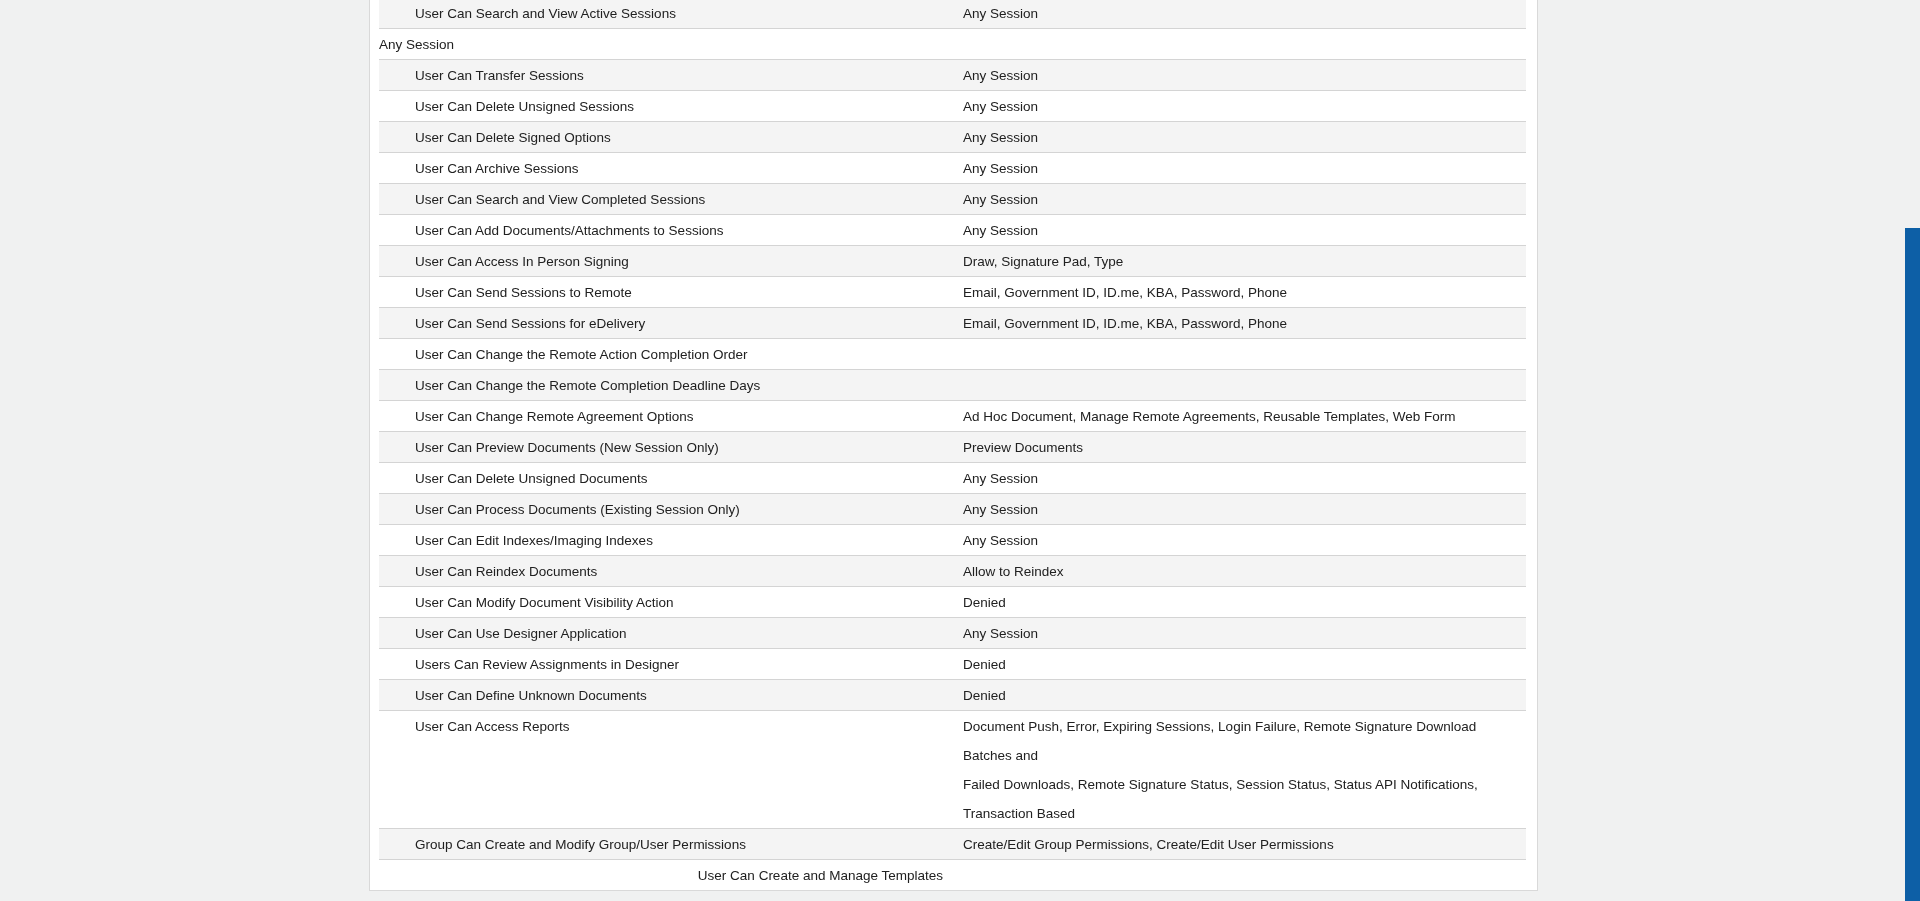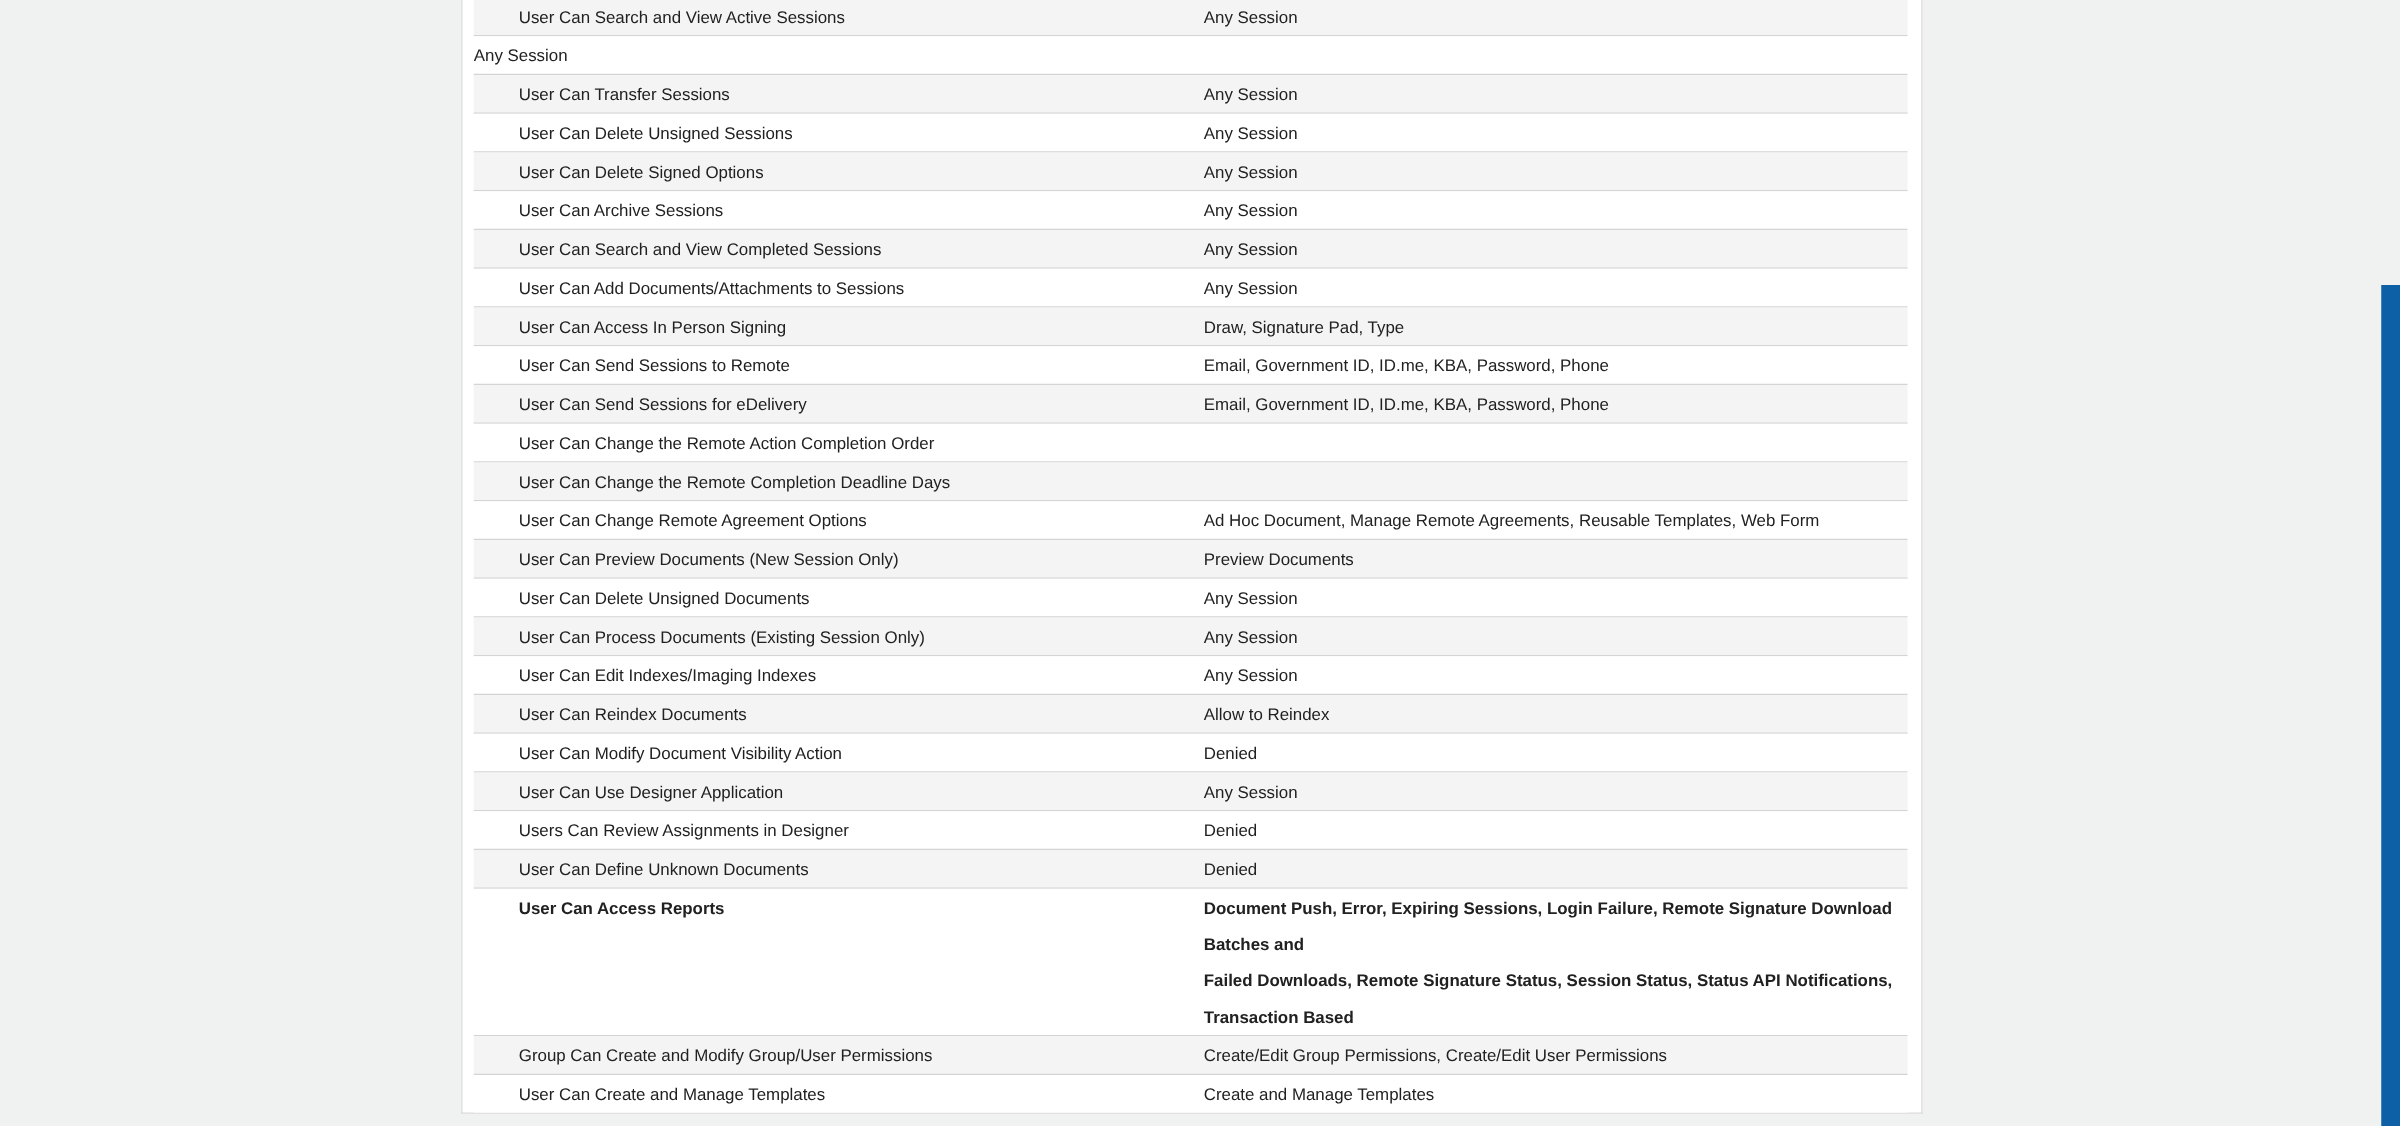--- a/index.html
+++ b/index.html
@@ -27,22 +27,22 @@
   }
   .row {
     display: flex;
     align-items: flex-start;
     box-sizing: border-box;
     min-height: 31px;
     border-bottom: 1px solid #d4d4d4;
   }
   .row:nth-child(odd)  { background: #f4f4f4; }
   .row:nth-child(even) { background: #ffffff; }
-  .row.tall { min-height: 93px; font-weight: bold; }
-  .row:last-child { min-height: 28px; border-bottom: none; }
+  .row.tall { min-height: 93px; }
+  .row:last-child { min-height: 28px; border-bottom: none; text-align: right; }
   .cell {
     padding-top: 1px;
     line-height: 29px;
     font-size: 13.5px;
     color: #212121;
   }
   .cell.name {
     flex: none;
     box-sizing: border-box;
     width: 584px;
@@ -161,17 +161,16 @@
       <div class="cell value">Document Push, Error, Expiring Sessions, Login Failure, Remote Signature Download Batches and
 Failed Downloads, Remote Signature Status, Session Status, Status API Notifications,
 Transaction Based</div>
     </div>
     <div class="row">
       <div class="cell name">Group Can Create and Modify Group/User Permissions</div>
       <div class="cell value">Create/Edit Group Permissions, Create/Edit User Permissions</div>
     </div>
     <div class="row">
       <div class="cell name">User Can Create and Manage Templates</div>
-      <div class="cell value">Create and Manage Templates</div>
     </div>
   </div>
 
 <div class="scrollbar-thumb" style="background: rgb(13, 95, 166);"></div>
 
 </body></html>

